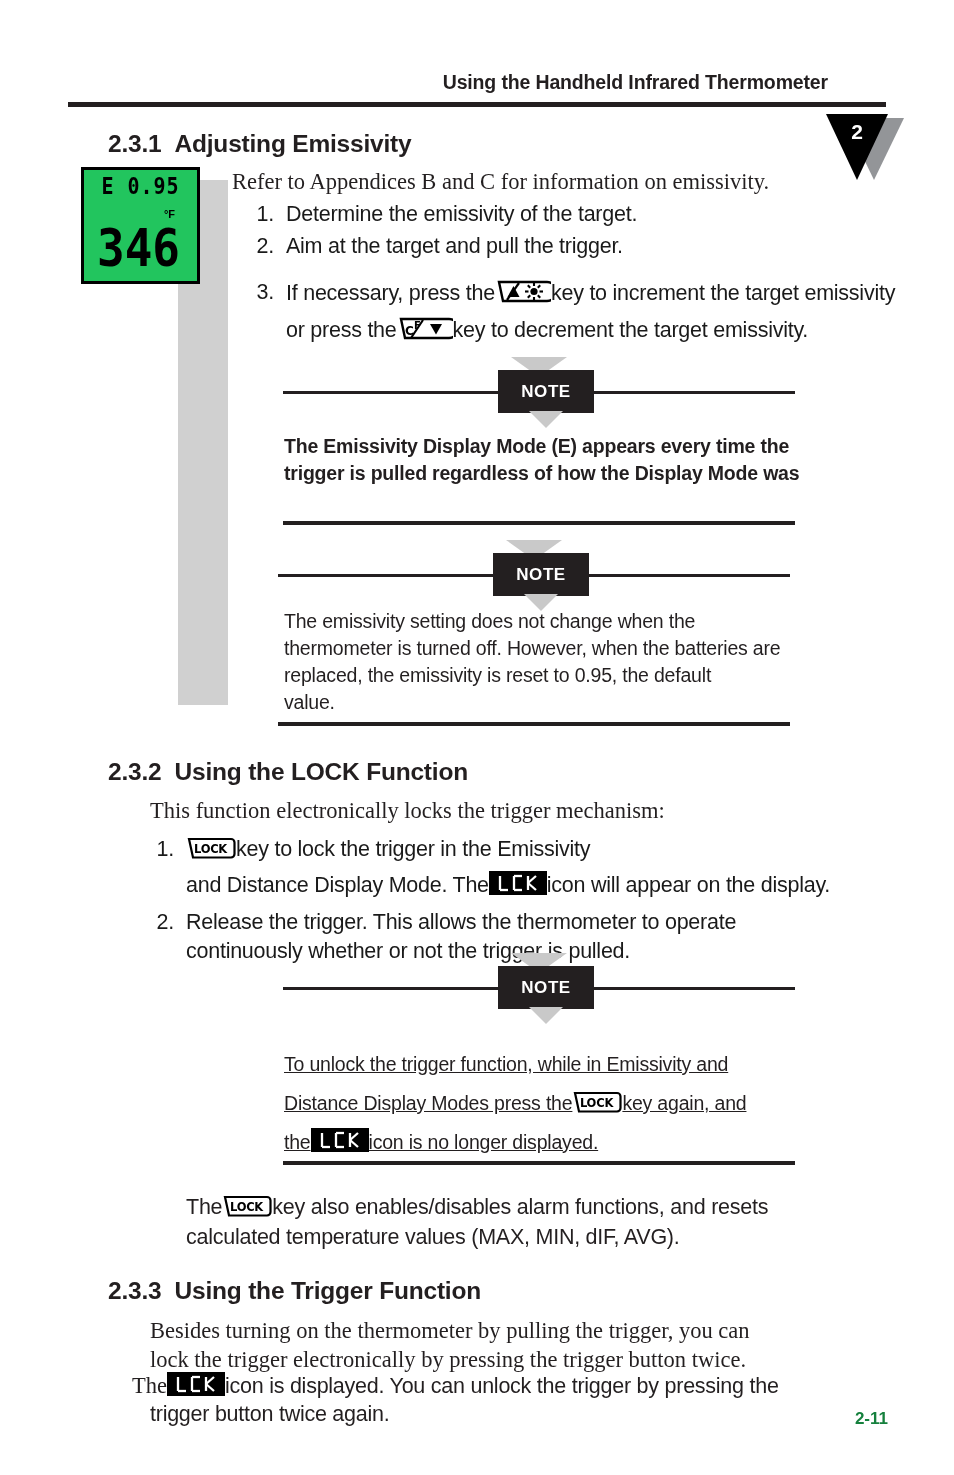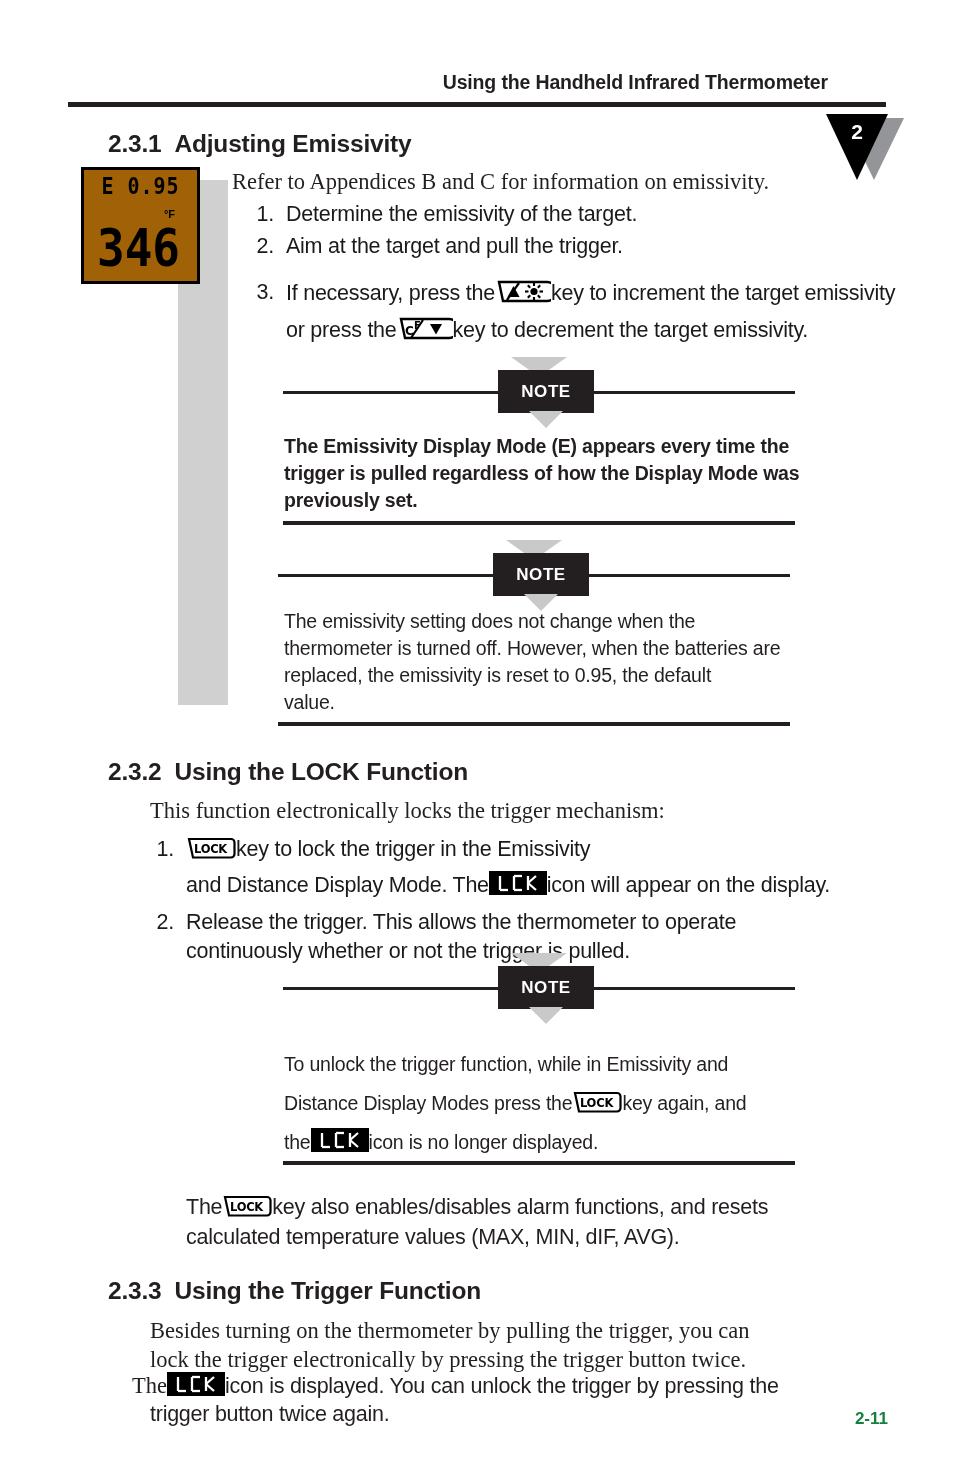--- a/index.html
+++ b/index.html
@@ -108,21 +108,21 @@
   }
 
   
   .lcd {
     position: absolute;
     left: 81px;
     top: 167px;
     width: 119px;
     height: 117px;
     border: 3.5px solid #000000;
-    background: #a16207;
+    background: #22c55e;
     box-sizing: border-box;
   }
   .lcd-top {
     position: absolute;
     left: 0;
     top: 6px;
     width: 100%;
     text-align: center;
     font-family: "DejaVu Sans Mono", monospace;
     font-size: 20px;
@@ -358,21 +358,20 @@
 
   <div class="note-banner" style="left:283px; top:370px; width:512px;">
     <div class="note-rule" style="left:0; width:512px;"></div>
     <div class="note-tri-top" style="left:228px;"></div>
     <div class="note-box" style="left:215px;">NOTE</div>
     <div class="note-tri-bot" style="left:246px;"></div>
   </div>
   <div class="para note-body" style="left:284px; top:433px; width:530px;font-weight:bold;">
     <div>The Emissivity Display Mode (E) appears every time the</div>
     <div>trigger is pulled regardless of how the Display Mode was</div>
-    <div>previously set.</div>
   </div>
   <div class="note-bottom-rule" style="left:283px; top:521px; width:512px;"></div>
 
   <div class="note-banner" style="left:278px; top:553px; width:512px;">
     <div class="note-rule" style="left:0; width:512px;"></div>
     <div class="note-tri-top" style="left:228px;"></div>
     <div class="note-box" style="left:215px;">NOTE</div>
     <div class="note-tri-bot" style="left:246px;"></div>
   </div>
   <div class="para note-body" style="left:284px; top:608px; width:540px;">
@@ -417,21 +416,21 @@
     <span class="li-num p-sans" style="left:0; top:0; width:26px;">2.</span>
     <span class="li-text p-sans" style="left:38px; top:0; width:600px;">Release the trigger. This allows the thermometer to operate continuously whether or not the trigger is pulled.</span>
   </div>
 
   <div class="note-banner" style="left:283px; top:966px; width:512px;">
     <div class="note-rule" style="left:0; width:512px;"></div>
     <div class="note-tri-top" style="left:228px;"></div>
     <div class="note-box" style="left:215px;">NOTE</div>
     <div class="note-tri-bot" style="left:246px;"></div>
   </div>
-  <div class="para note-body" style="left:284px; top:1045px; width:540px; line-height:39px;">
+  <div class="para note-body" style="left:284px; top:1045px; width:540px; line-height:39px;text-decoration:underline;">
     <div>To unlock the trigger function, while in Emissivity and</div>
     <div style="white-space:nowrap;"><span>Distance Display Modes press the</span><span class="keyicon key-lock"><svg viewBox="0 0 50 26" width="50" height="26" aria-hidden="true">
         <path d="M3,4 L45,4 A3.5,3.5 0 0 1 48.5,7.5 L48.5,19 A3.5,3.5 0 0 1 45,22.5 L7,22.5 Z" fill="#fff" stroke="#000" stroke-width="2.2"></path>
         <text x="24.5" y="17.6" text-anchor="middle" font-family="DejaVu Sans, sans-serif" font-size="11.5" font-weight="bold" fill="#000">LOCK</text>
       </svg></span><span>key again, and</span></div>
     <div style="white-space:nowrap;"><span>the</span><span class="lck-icon"><svg viewBox="0 0 58 24" width="58" height="24" aria-hidden="true">
           <rect x="0" y="0" width="58" height="24" fill="#000"></rect>
           <g stroke="#ffffff" stroke-width="2.3" fill="none" stroke-linecap="butt">
             <line x1="11" y1="5" x2="11" y2="19"></line>
               <line x1="11" y1="19" x2="19" y2="19"></line>

